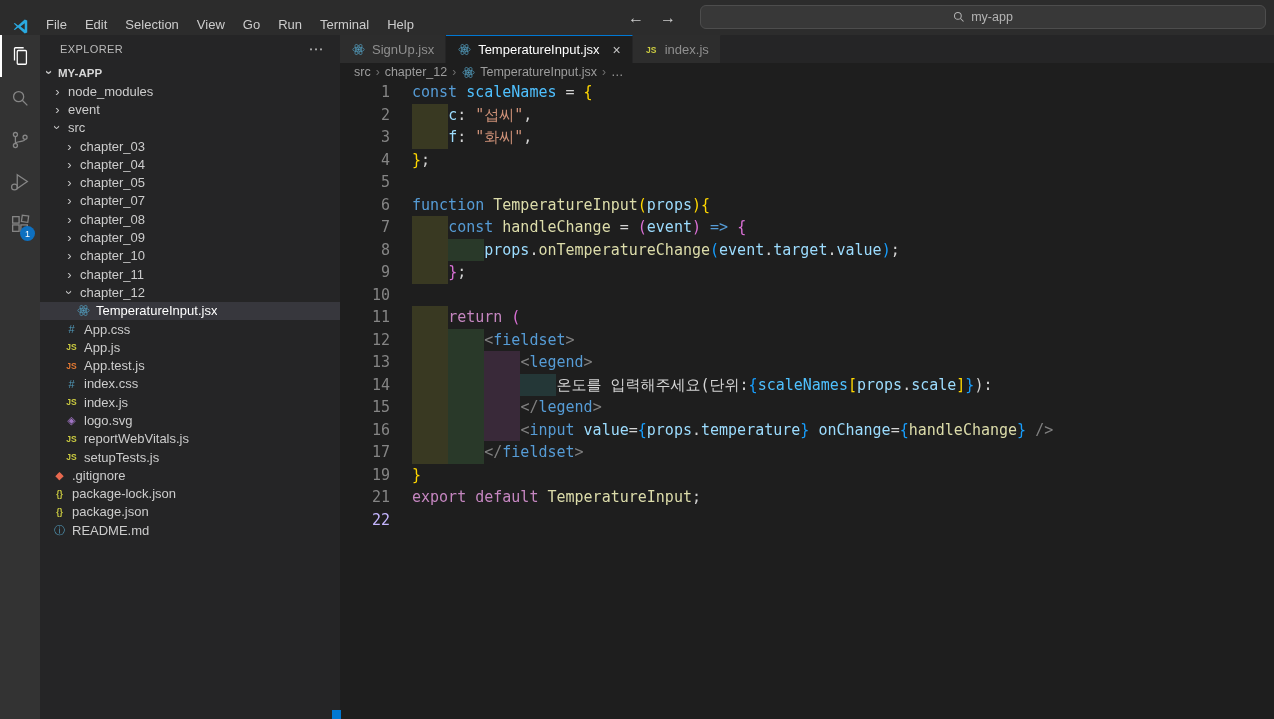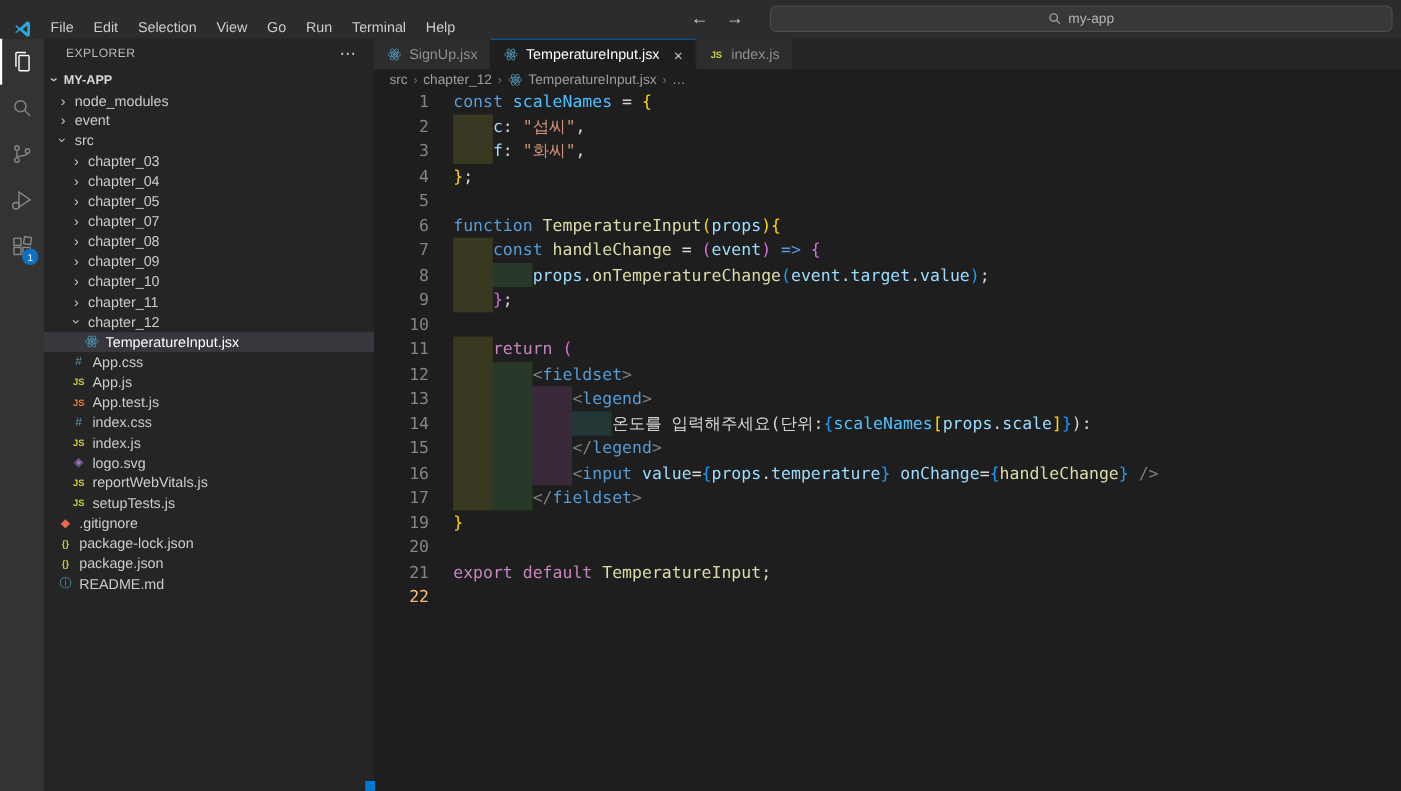--- a/index.html
+++ b/index.html
@@ -37,21 +37,21 @@
   .tabbar{height:28px;background:#252526;display:flex}
   .tab{display:flex;align-items:center;gap:6px;padding:0 11px;font-size:13px;color:#8f8f8f;background:#2d2d2d;border-right:1px solid #252526;border-top:1px solid transparent;cursor:pointer}
   .tab.active{background:#1e1e1e;color:#ffffff;border-top-color:#0078d4}
   .tab .close{margin-left:7px;color:#c5c5c5;font-size:14px;line-height:14px}
   .breadcrumb{height:18px;display:flex;align-items:center;gap:5px;padding-left:14px;font-size:12.5px;color:#9d9d9d}
   .bitem{display:inline-flex;align-items:center;gap:4px;cursor:pointer}
   .bsep{color:#6f6f6f;font-size:12px}
   .code{position:absolute;top:46px;left:0;right:0;bottom:0;font-family:"DejaVu Sans Mono","Liberation Mono",monospace;font-size:15px;overflow:hidden}
   .code-line{display:flex;height:22.5px;line-height:22.5px}
   .ln{width:50px;text-align:right;color:#858585;flex-shrink:0;cursor:pointer}
-  .ln.cur{color:#fdba74}
+  .ln.cur{color:#c4b5fd}
   .ltext{position:relative;white-space:pre;padding-left:22px;flex:1}
   .ltext .token{position:relative;z-index:1}
   .iblock{position:absolute;top:0;bottom:0;width:4ch;z-index:0}
 
   .corner-accent{position:absolute;left:332px;top:710px;width:9px;height:9px;background:#0078d4;z-index:7}
   svg{display:block}
 </style>
 </head>
 <body>
 
@@ -384,24 +384,20 @@
       </div>
       <div class="code-line">
         <div class="ln">17</div>
         <div class="ltext"><span class="iblock" style="left: calc(0ch + 22px); background: rgba(255, 255, 64, 0.12);"></span><span class="iblock" style="left: calc(4ch + 22px); background: rgba(127, 255, 127, 0.12);"></span><span class="token" style="color: rgb(212, 212, 212);">        </span><span class="token" style="color: rgb(128, 128, 128);">&lt;/</span><span class="token" style="color: rgb(86, 156, 214);">fieldset</span><span class="token" style="color: rgb(128, 128, 128);">&gt;</span></div>
       </div>
       <div class="code-line">
         <div class="ln">19</div>
         <div class="ltext"><span class="token" style="color: rgb(255, 215, 0);">}</span></div>
       </div>
       <div class="code-line">
-        <div class="ln">20</div>
-        <div class="ltext"></div>
-      </div>
-      <div class="code-line">
         <div class="ln">21</div>
         <div class="ltext"><span class="token" style="color: rgb(197, 134, 192);">export</span><span class="token" style="color: rgb(212, 212, 212);"> </span><span class="token" style="color: rgb(197, 134, 192);">default</span><span class="token" style="color: rgb(212, 212, 212);"> </span><span class="token" style="color: rgb(220, 220, 170);">TemperatureInput</span><span class="token" style="color: rgb(212, 212, 212);">;</span></div>
       </div>
       <div class="code-line">
         <div class="ln cur">22</div>
         <div class="ltext"></div>
       </div>
     </div>
 </div>
 

